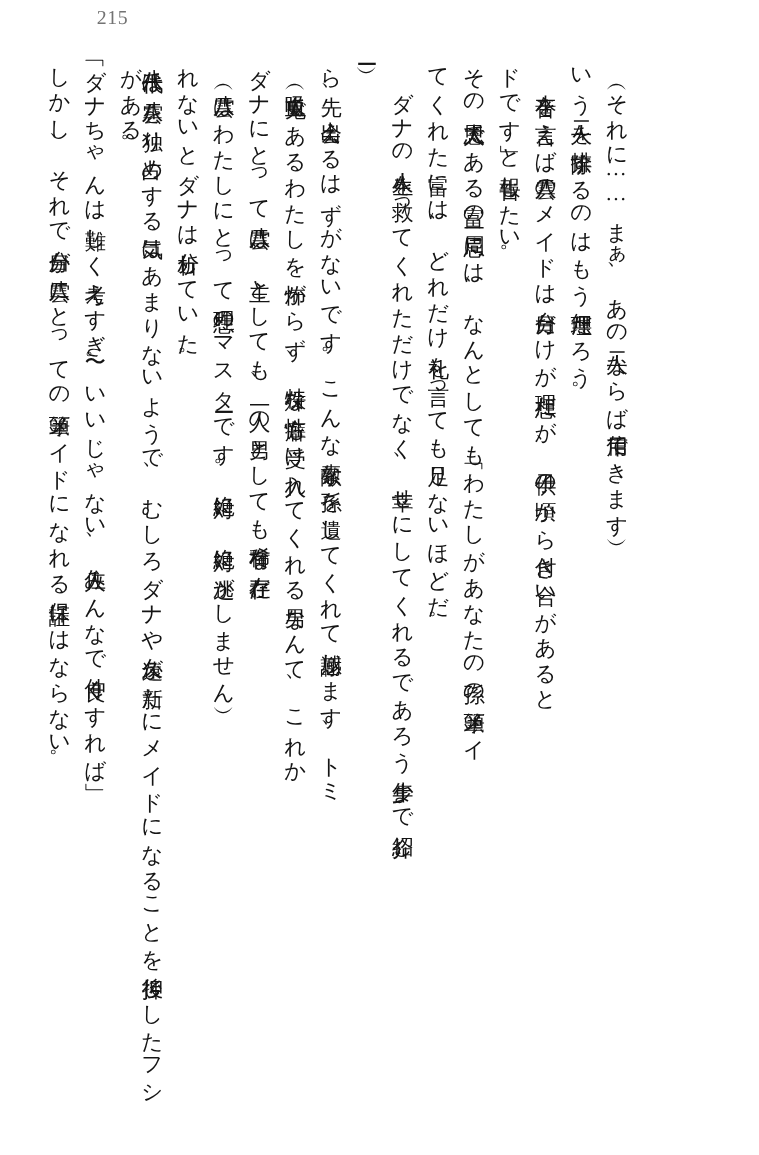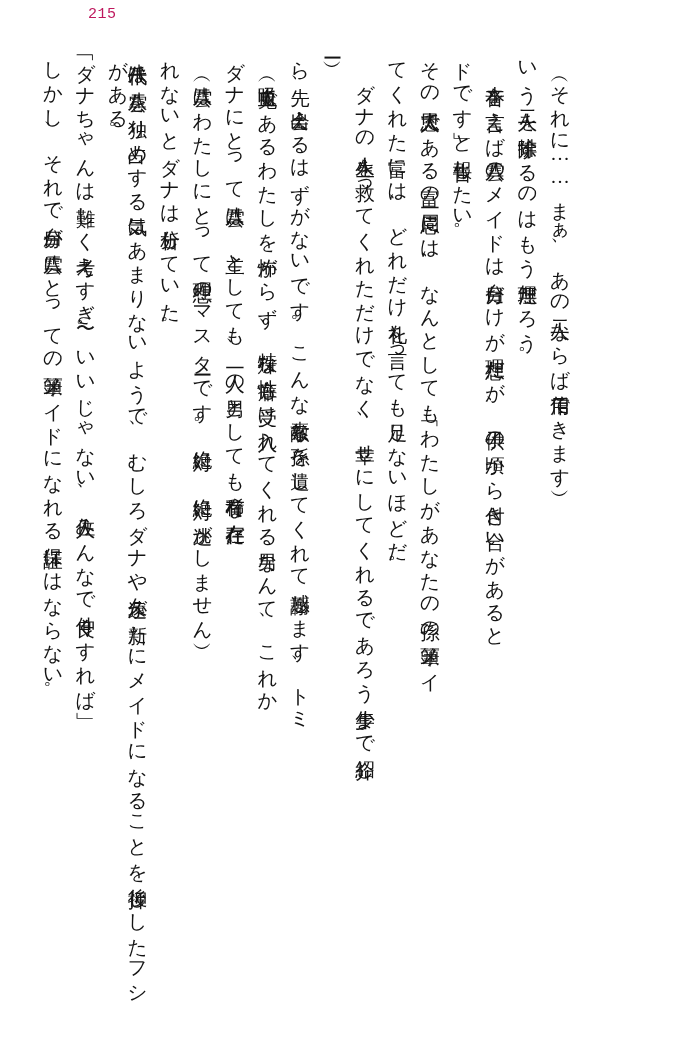--- a/index.html
+++ b/index.html
@@ -22,24 +22,24 @@
     top: 0;
     width: 690px;
     height: 1050px;
     background: #ffffff;
   }
 
   .page-number {
     position: absolute;
     left: 88px;
     top: 6px;
-    font-size: 15px;
+    font-size: 18px;
     letter-spacing: 0.5px;
-    color: #be185d;
-    font-family: Liberation Mono, monospace;
+    color: #737373;
+    font-family: Liberation Serif, serif;
   }
 
   
   .body-text {
     position: absolute;
     right: 40px;
     top: 48px;
     height: 960px;
     width: 620px;
     display: flex;

